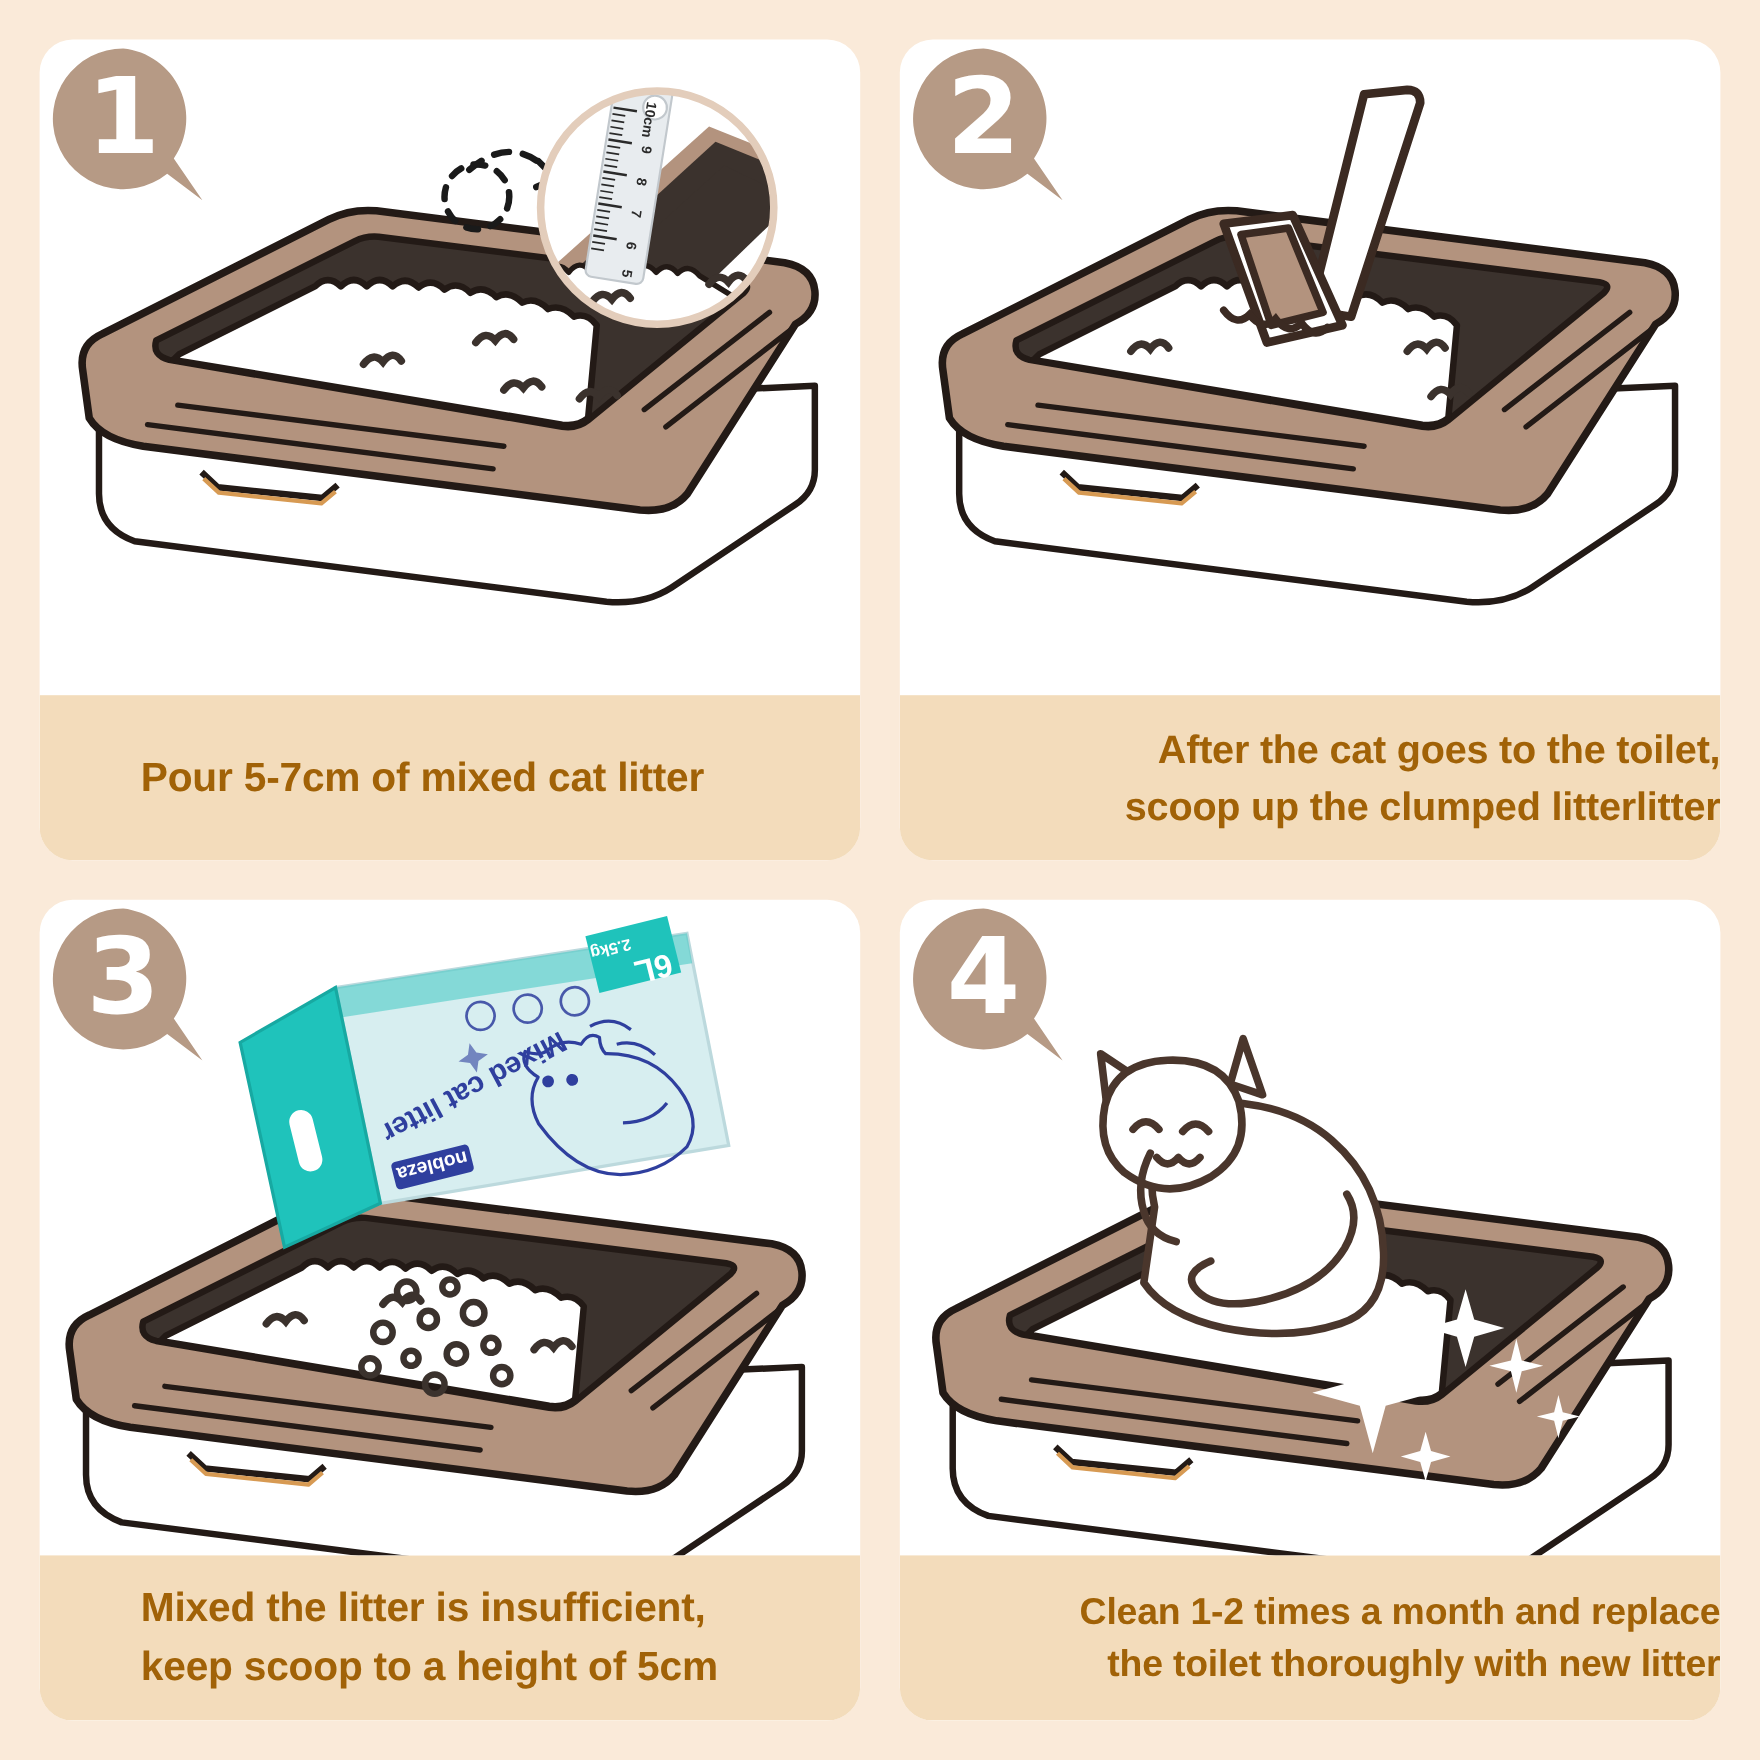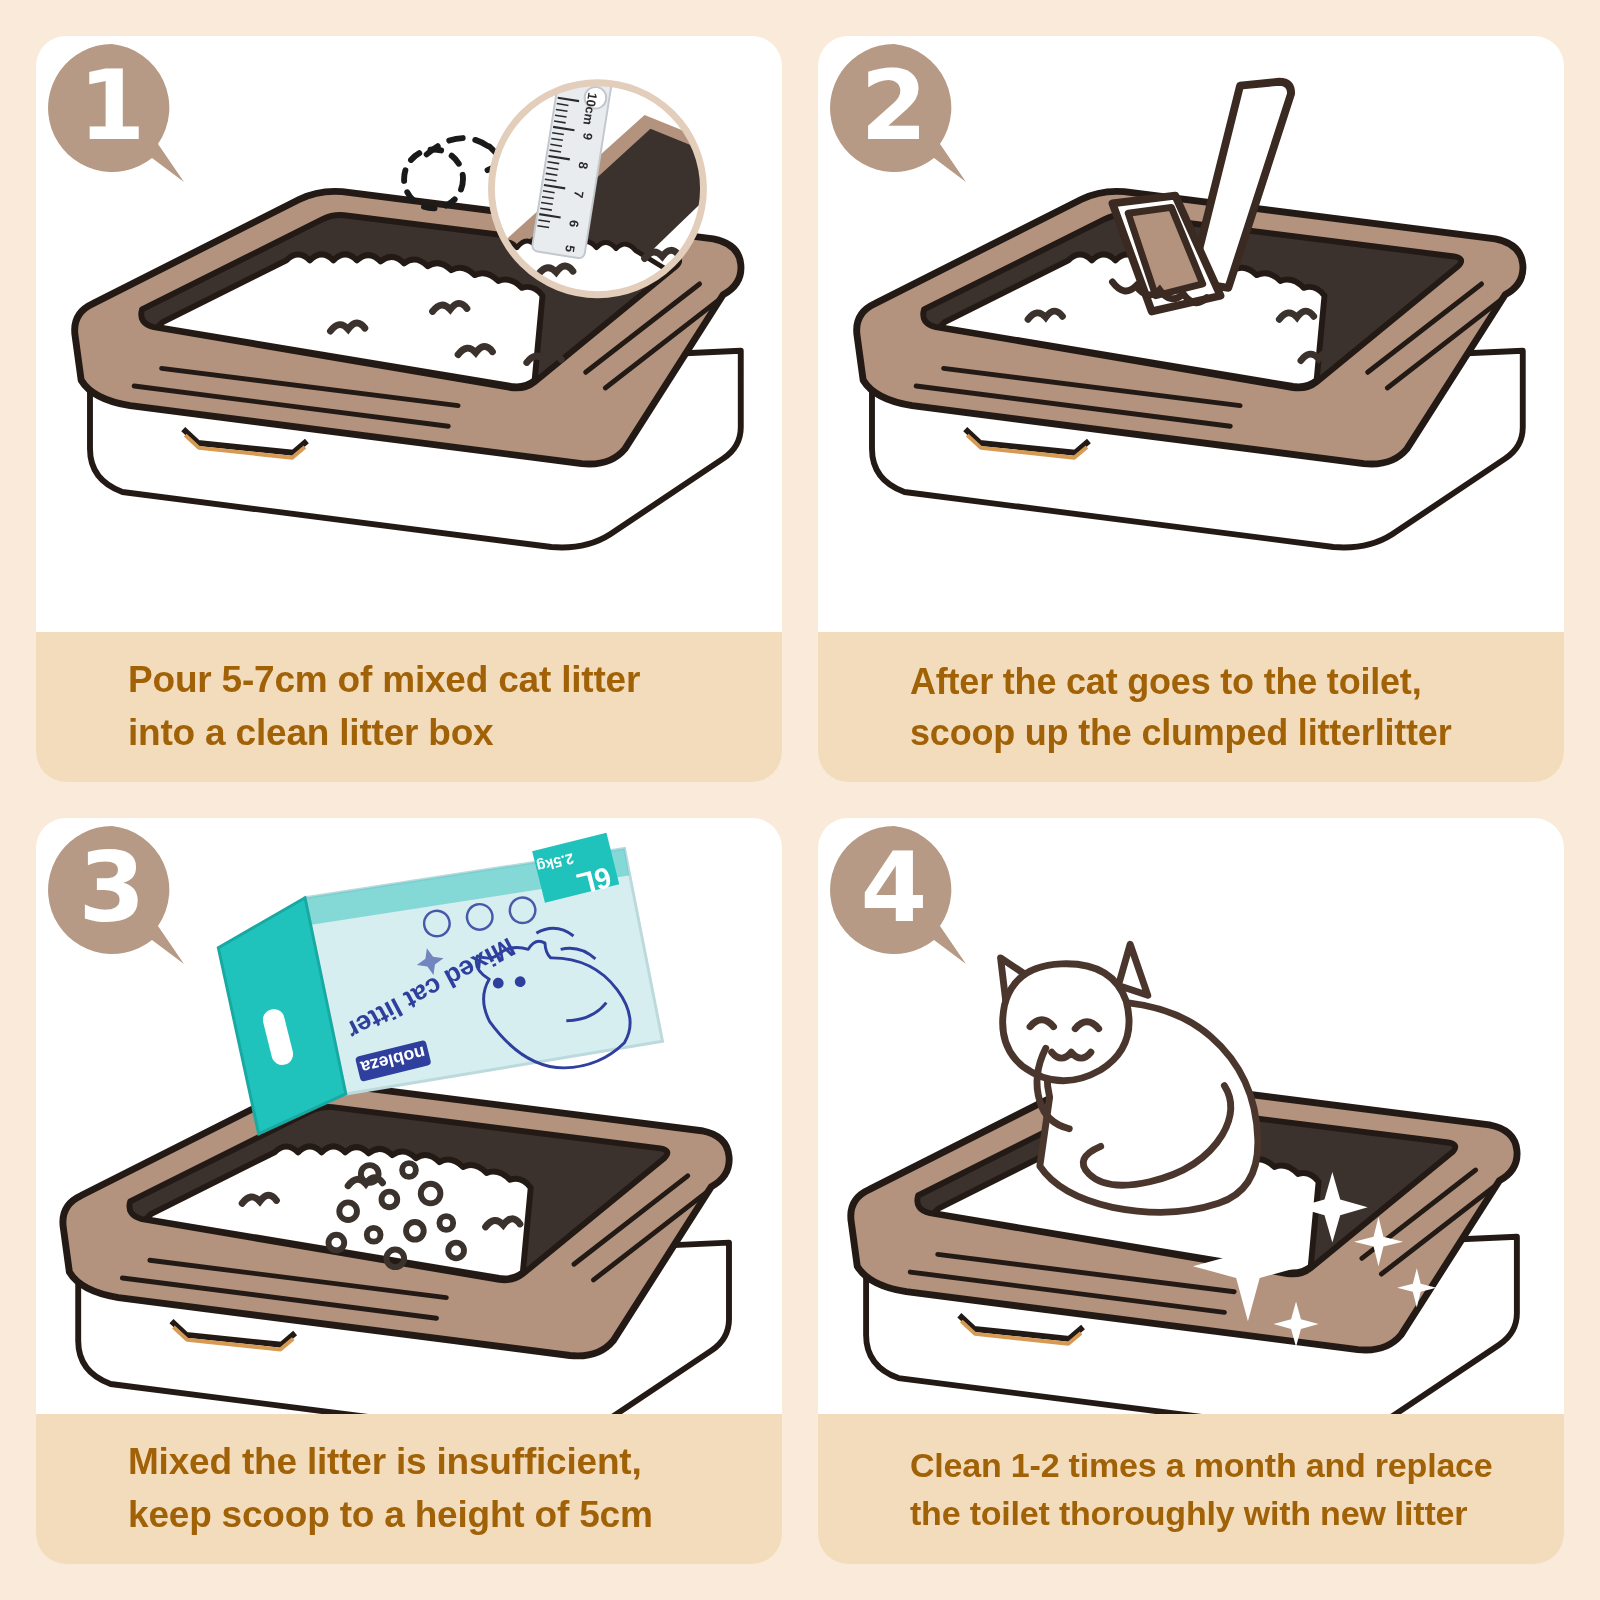--- a/index.html
+++ b/index.html
@@ -39,21 +39,21 @@
     box-sizing:border-box;
   }
   .caption .line{
     font-size:37px;
     line-height:1.42;
     color:#a16207;
     font-weight:600;
     letter-spacing:-0.2px;
     white-space:nowrap;
   }
-  .panel.p2 .caption,.panel.p4 .caption{padding-left:92px;}
+  .panel.p2 .caption,.panel.p4 .caption{padding-left:92px;align-items:flex-end;}
   .panel.p4 .caption .line{font-size:34px;}
   .panel.p2 .caption .line{font-size:36px;}
 
   
   .badge{
     position:absolute;
     left:8px;top:4px;
     width:152px;height:152px;
     z-index:5;
   }
@@ -183,21 +183,20 @@
 
       <div class="badge">
         <svg viewBox="0 0 152 152">
             <path d="M68 4 A64 64 0 1 0 108 118 L 140 142 L 114 104 A64 64 0 0 0 68 4 Z" fill="#b69a85"></path>
           </svg>
         <div class="num">1</div>
       </div>
     </div>
     <div class="caption">
       <div class="line">Pour 5-7cm of mixed cat litter</div>
-      <div class="line">into a clean litter box</div>
     </div>
   </div>
 
   <div class="panel p2">
     <div class="art">
       <svg viewBox="0 0 760 566" preserveAspectRatio="xMidYMid meet">
         <g>
           <path d="M 55 330 L 55 400 Q 55 432 88 444 L 525 500 Q 560 503 585 487 L 700 410 Q 718 398 718 378 L 718 300 Z" fill="#ffffff" stroke="#231a16" stroke-width="6" stroke-linejoin="round"></path>
           <path d="M 150 380 L 165 394 L 262 404 L 276 392" fill="none" stroke="#231a16" stroke-width="6" stroke-linejoin="round"></path>
           <path d="M 152 386 L 166 399 L 261 409 L 274 398" fill="none" stroke="#d79a53" stroke-width="4" stroke-linejoin="round"></path>

